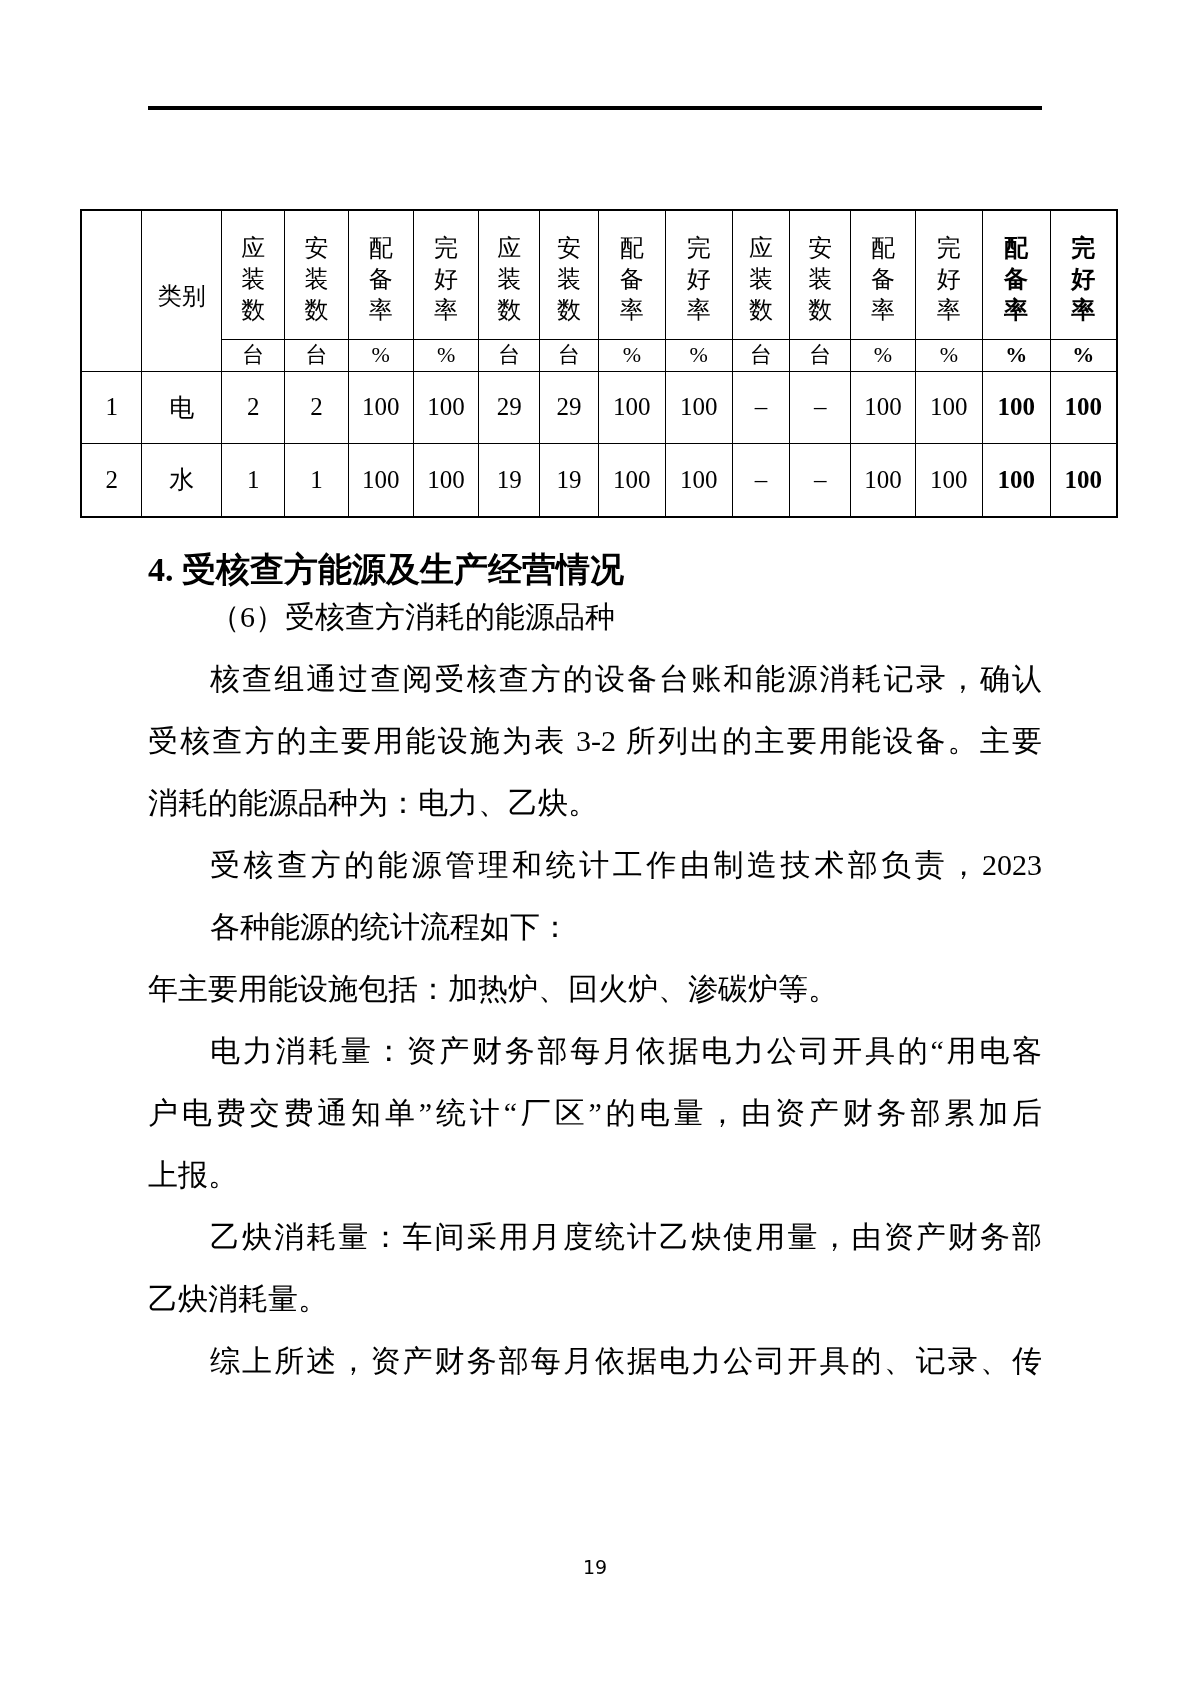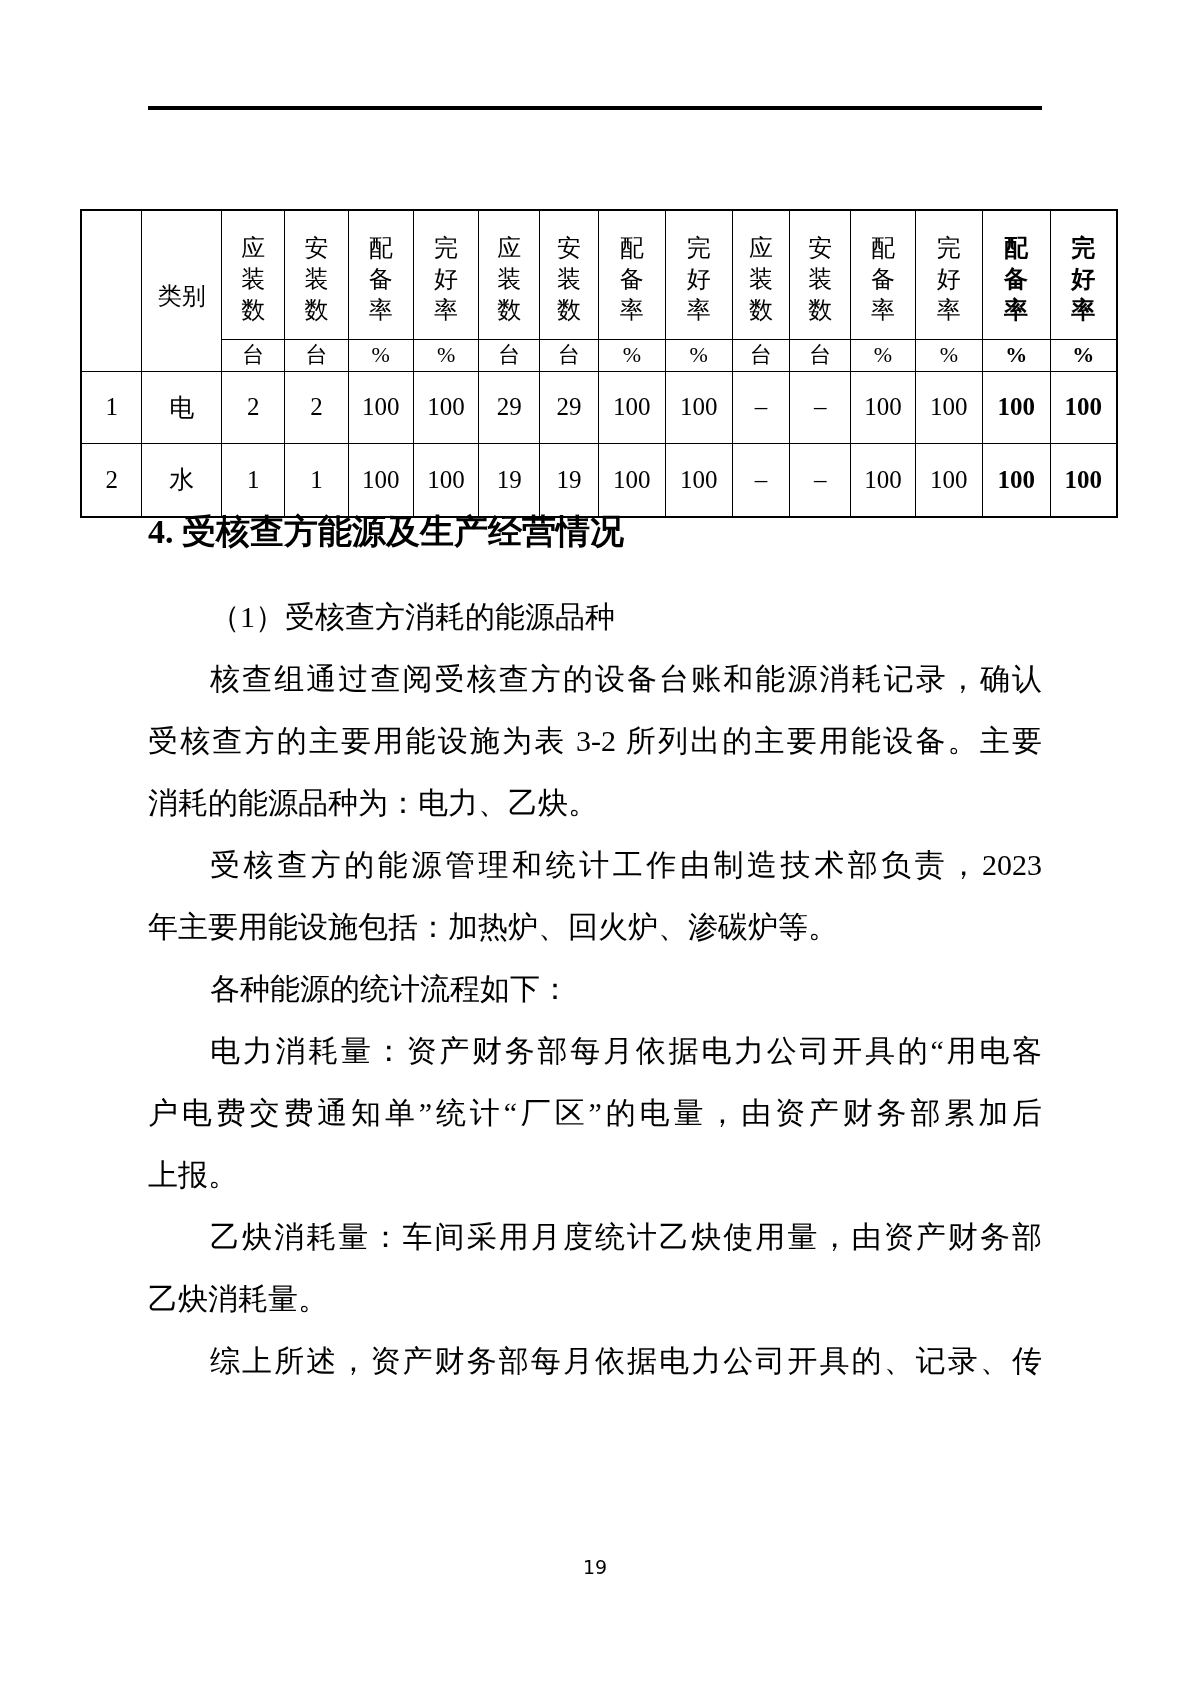--- a/index.html
+++ b/index.html
@@ -49,21 +49,21 @@
     width:1.2em;
     margin:12px auto;
     word-break:break-all;
     line-height:1.3;
   }
   .b { font-weight:bold; }
 
   
   .section-heading {
     position:absolute;
-    left:148px; top:508px;
+    left:148px; top:546px;
     width:894px;
     font-size:34px;
     font-weight:bold;
     line-height:48px;
     white-space:nowrap;
   }
 
   
   .body-text {
     position:absolute;
@@ -212,27 +212,27 @@
         <td>100</td>
         <td class="b">100</td>
         <td class="b">100</td>
       </tr>
     </tbody>
   </table>
 
   <div class="section-heading">4. 受核查方能源及生产经营情况</div>
 
   <div class="body-text">
-    <div class="ln ind">（1）受核查方消耗的能源品种</div>
+    <div class="ln ind">（6）受核查方消耗的能源品种</div>
     <div class="ln ind fill">核查组通过查阅受核查方的设备台账和能源消耗记录，确认</div>
     <div class="ln fill">受核查方的主要用能设施为表 3-2 所列出的主要用能设备。主要</div>
     <div class="ln">消耗的能源品种为：电力、乙炔。</div>
     <div class="ln ind fill">受核查方的能源管理和统计工作由制造技术部负责，2023</div>
+    <div class="ln ind">各种能源的统计流程如下：</div>
     <div class="ln">年主要用能设施包括：加热炉、回火炉、渗碳炉等。</div>
-    <div class="ln ind">各种能源的统计流程如下：</div>
     <div class="ln ind fill">电力消耗量：资产财务部每月依据电力公司开具的“用电客</div>
     <div class="ln fill">户电费交费通知单”统计“厂区”的电量，由资产财务部累加后</div>
     <div class="ln">上报。</div>
     <div class="ln ind fill">乙炔消耗量：车间采用月度统计乙炔使用量，由资产财务部</div>
     <div class="ln">乙炔消耗量。</div>
     <div class="ln ind fill">综上所述，资产财务部每月依据电力公司开具的、记录、传递、</div>
   </div>
 
   <div class="page-number">19</div>
 

